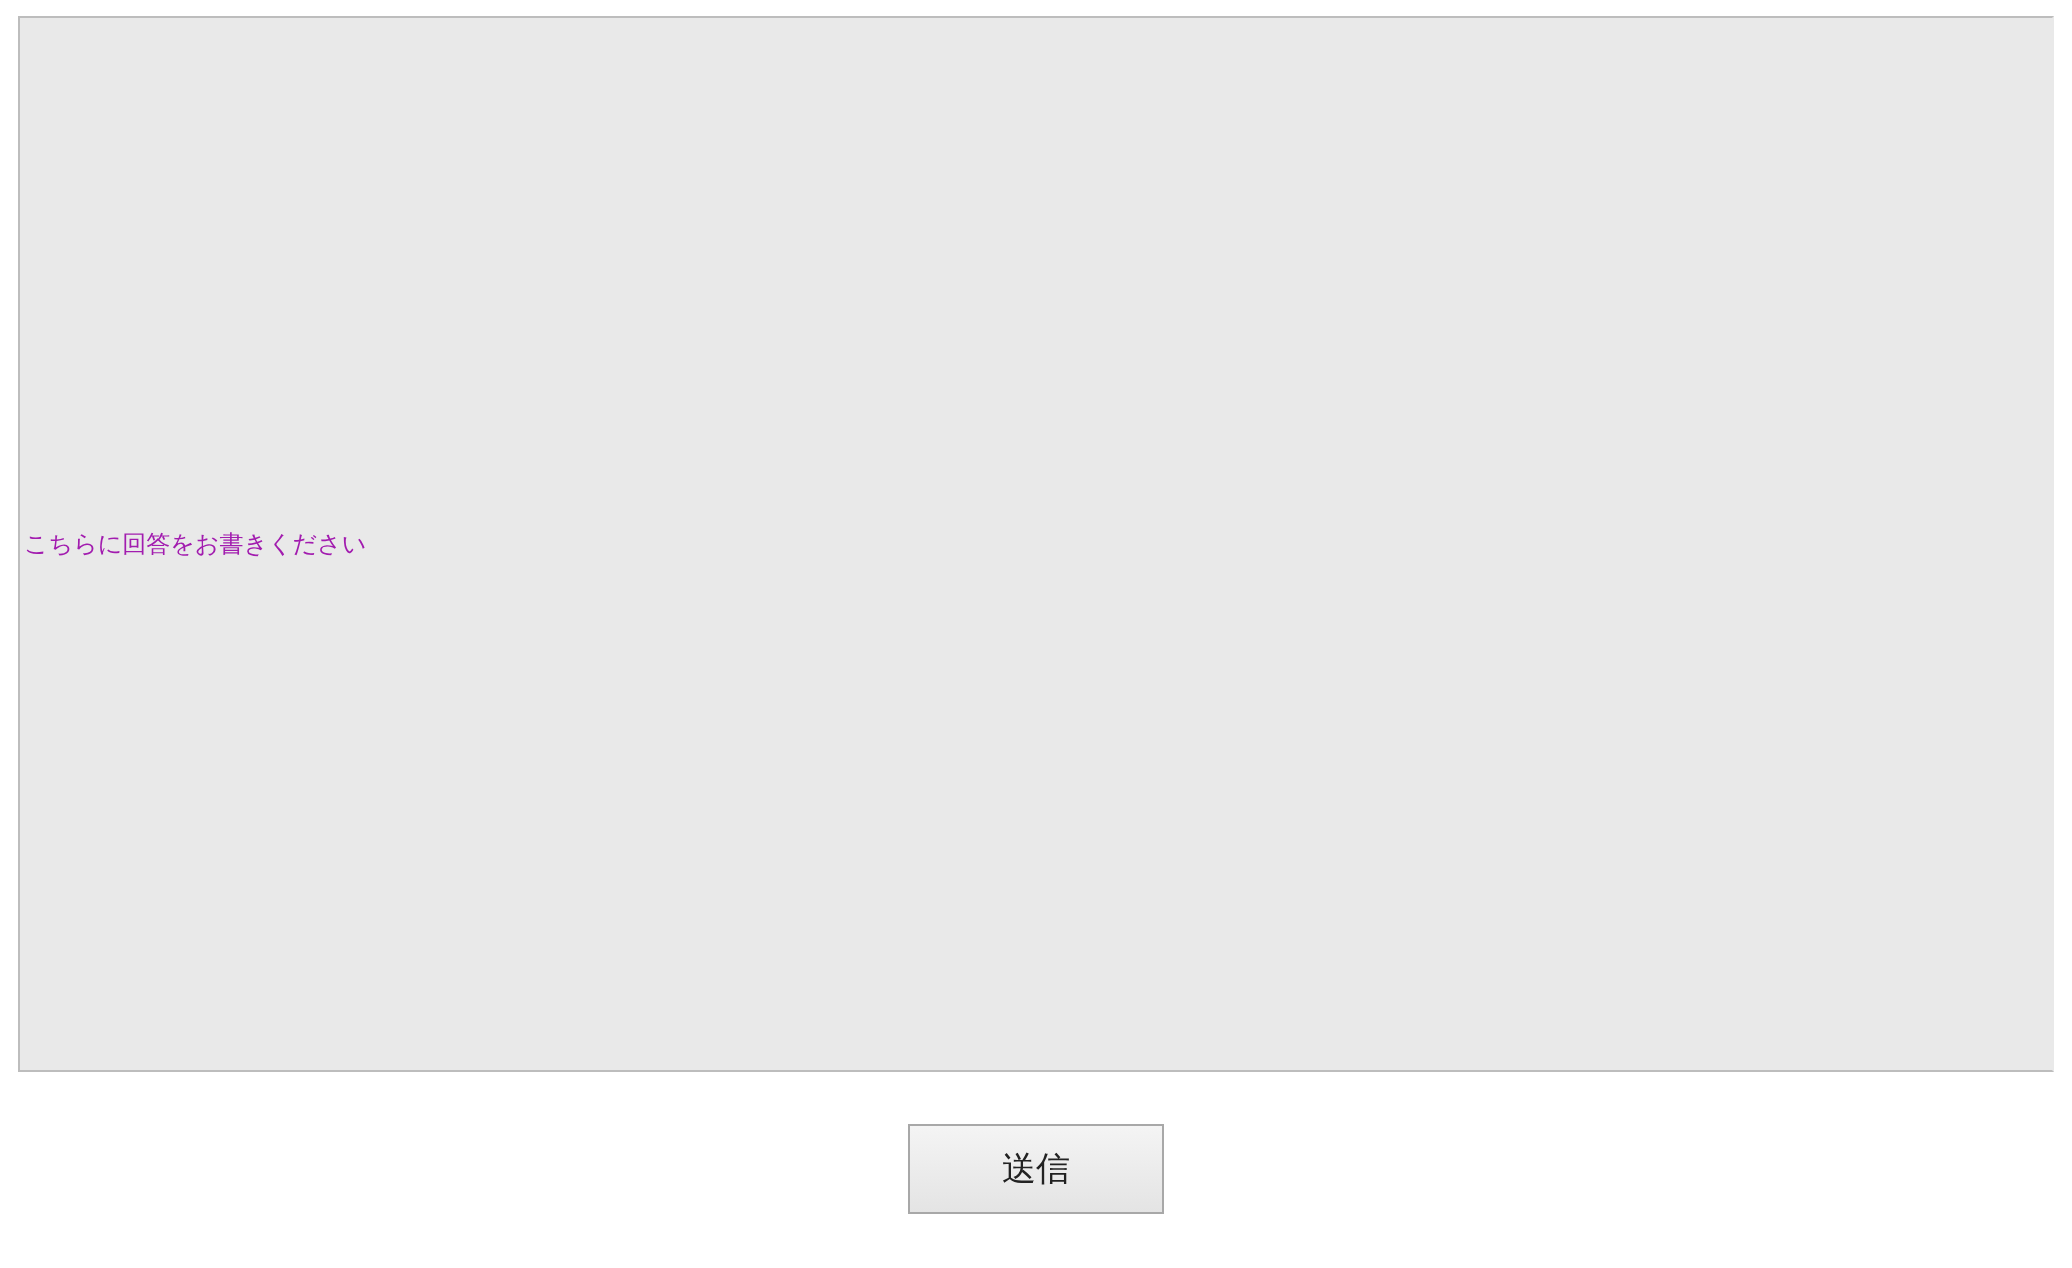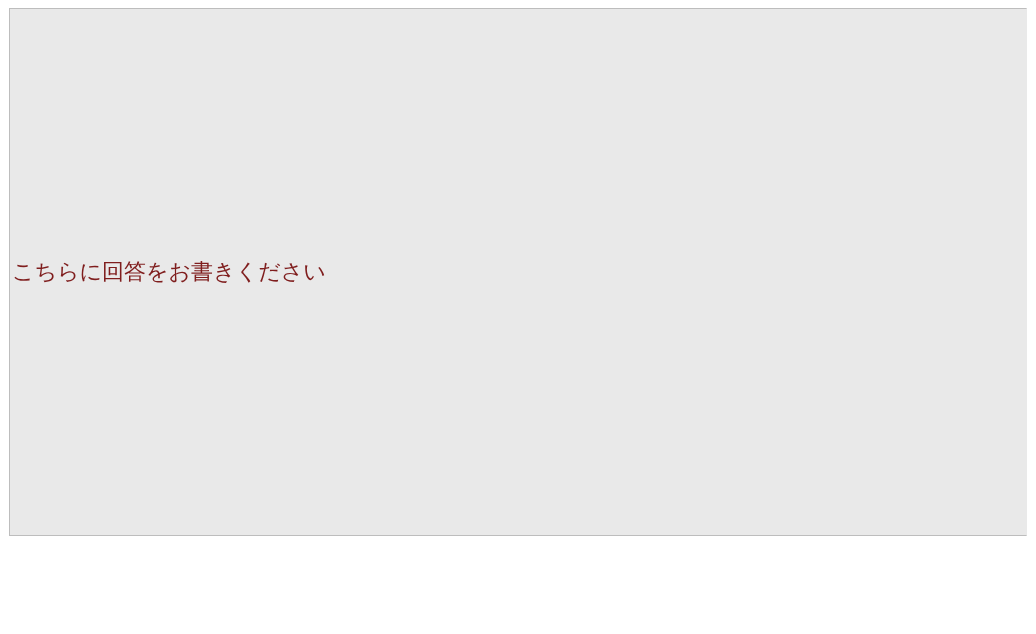--- a/index.html
+++ b/index.html
@@ -28,22 +28,22 @@
       height: 528px;
       margin: 8px 9px 0 9px;
       background: #e9e9e9;
       border: 1px solid #bdbdbd;
       border-right-color: #e9e9e9;
       display: flex;
       align-items: center;
       cursor: text;
     }
     .placeholder-text {
-      color: #7f1d1d;
-      font-size: 22px;
+      color: #a21caf;
+      font-size: 12px;
       padding-left: 2px;
       user-select: none;
       pointer-events: none;
     }
     .hidden-textarea {
       position: absolute;
       inset: 0;
       width: 100%;
       height: 100%;
       opacity: 0;
@@ -71,14 +71,17 @@
 </head>
 <body>
 
 <div class="container">
 
   <div class="textarea-box">
     <span class="placeholder-text">こちらに回答をお書きください</span>
     <textarea class="hidden-textarea" placeholder="こちらに回答をお書きください" style=""></textarea>
   </div>
 
+  <div class="button-row">
+    <button class="submit-btn">送信</button>
+  </div>
 
 </div>
 
 </body></html>

